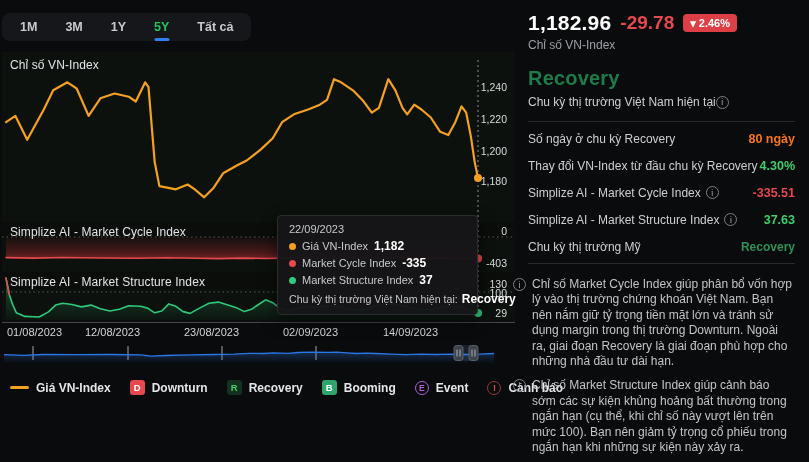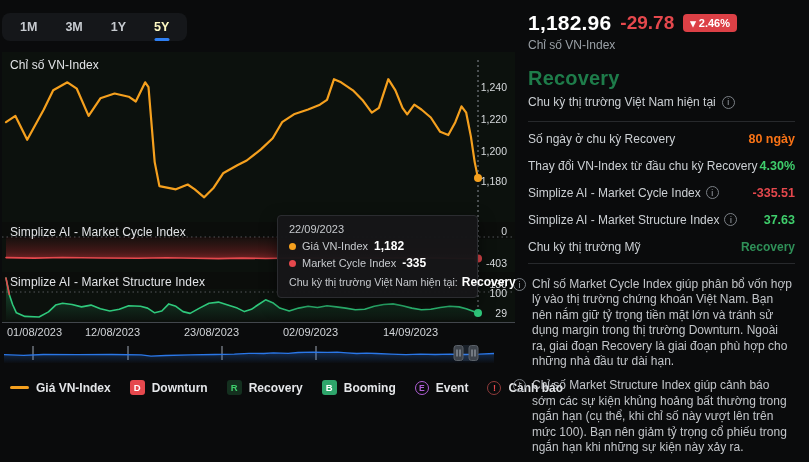--- a/index.html
+++ b/index.html
@@ -3,21 +3,21 @@
 <meta charset="utf-8">
 <style>
   *{margin:0;padding:0;box-sizing:border-box}
   html,body{width:809px;height:462px}
   body{background:#0a0b0c;font-family:"Liberation Sans",sans-serif;position:relative;overflow:hidden;color:#e7e9ec;-webkit-font-smoothing:antialiased}
   .abs{position:absolute}
 
   
   .tabbar{left:2px;top:13px;height:28px;background:#15171a;border-radius:8px;display:flex;align-items:stretch;padding:0 4px}
   .tab{position:relative;display:flex;align-items:center;padding:0 14px;font-size:12.5px;font-weight:600;color:#c6cacf;cursor:pointer}
-  .tab.active{color:#fef9c3}
+  .tab.active{color:#22c55e}
   .tab.active::after{content:"";position:absolute;left:50%;transform:translateX(-50%);bottom:0;width:15px;height:3px;border-radius:2px;background:#2e7ff2}
 
   
   .chart-wrap{left:2px;top:52px;width:513px;height:270px}
   .pane-title{position:absolute;left:8px;font-size:12px;color:#e2e4e7;letter-spacing:.1px}
   .ylab{position:absolute;left:457px;width:48px;text-align:right;font-size:10.5px;color:#d7dadd;line-height:12px}
   .axis-line{left:2px;top:322px;width:513px;height:0;border-top:1px solid #43474d}
   .xlab{position:absolute;top:326px;font-size:11px;color:#d2d5d9;white-space:nowrap}
 
   
@@ -46,21 +46,21 @@
   .chip-warning{background:transparent;border:1.5px solid #8f3b3b;color:#e5484d;border-radius:50%;width:14px;height:14px;font-size:9px}
 
   
   .right{left:513px;top:0;width:296px;height:398px;padding:11px 14px 0 15px}
   .price-row{display:flex;align-items:center;gap:9px}
   .price{font-size:21px;font-weight:700;color:#fff;letter-spacing:.2px}
   .change{font-size:19px;font-weight:700;color:#e5484d}
   .badge{background:#dc4046;color:#fff;font-size:11px;font-weight:700;border-radius:4px;padding:2px 7px;line-height:14px}
   .sub{font-size:12px;color:#9aa0a6;margin-top:3px}
   .status-title{margin-top:15px;font-size:20px;font-weight:800;color:#1e7c4a;letter-spacing:.2px}
-  .status-sub{margin-top:5px;font-size:12px;color:#ccd0d4;display:flex;align-items:center;gap:6px}
+  .status-sub{margin-top:5px;font-size:12px;color:#ccd0d4;display:flex;align-items:center;}
   .iicon{display:inline-flex;width:13px;height:13px;border:1px solid #7b8086;border-radius:50%;align-items:center;justify-content:center;font-size:8.5px;color:#a6acb2;flex:0 0 auto;cursor:pointer}
   .divider{border:none;border-top:1px solid #27292c;margin-top:12px}
   .stats{margin-top:3px}
   .srow{display:flex;align-items:flex-start;justify-content:space-between;padding:6.5px 0}
   .slabel{font-size:12px;color:#ccd0d4;display:flex;align-items:center;gap:5px}
   .sval{font-size:12.5px;font-weight:700}
   .v-white{color:#f97316}.v-green{color:#3fce6c}.v-red{color:#e5484d}
   .v-green-dim{color:#2f9058;font-weight:600;font-size:12px}
   .notes{margin-left:-15px;margin-top:13px;display:flex;flex-direction:column;gap:9px}
   .note{display:flex;gap:6px}
@@ -68,20 +68,21 @@
   .note p{font-size:12px;line-height:15.4px;color:#c2c5c9}
 </style>
 </head>
 <body>
 
 <div class="abs tabbar">
   <div class="tab">1M</div>
   <div class="tab">3M</div>
   <div class="tab">1Y</div>
   <div class="tab active">5Y</div>
+  <div class="tab">Tất cả</div>
 </div>
 
 <div class="abs chart-wrap">
   <svg id="chart-svg" width="513" height="270" viewBox="0 0 513 270">
     <defs>
       <linearGradient id="gradRed" x1="0" y1="0" x2="0" y2="1">
         <stop offset="0" stop-color="#7a181c" stop-opacity="0.10"></stop>
         <stop offset="0.7" stop-color="#a8262c" stop-opacity="0.38"></stop>
         <stop offset="1" stop-color="#c23338" stop-opacity="0.55"></stop>
       </linearGradient>
@@ -140,20 +141,25 @@
   <div class="tt-row">
     <span class="dot dot-orange"></span>
     <span>Giá VN-Index</span>
     <span class="tt-val">1,182</span>
   </div>
   <div class="tt-row">
     <span class="dot dot-red"></span>
     <span>Market Cycle Index</span>
     <span class="tt-val">-335</span>
   </div>
+  <div class="tt-row">
+    <span class="dot dot-green"></span>
+    <span>Market Structure Index</span>
+    <span class="tt-val">37</span>
+  </div>
   <div class="tt-foot">
     <span>Chu kỳ thị trường Việt Nam hiện tại:</span><b>Recovery</b>
   </div>
 </div>
 
 <div class="abs nav-wrap">
   <svg width="495" height="20" viewBox="0 0 495 20">
     <defs>
       <linearGradient id="gradNav" x1="0" y1="0" x2="0" y2="1">
         <stop offset="0" stop-color="#2a77e8" stop-opacity="0.30"></stop>

